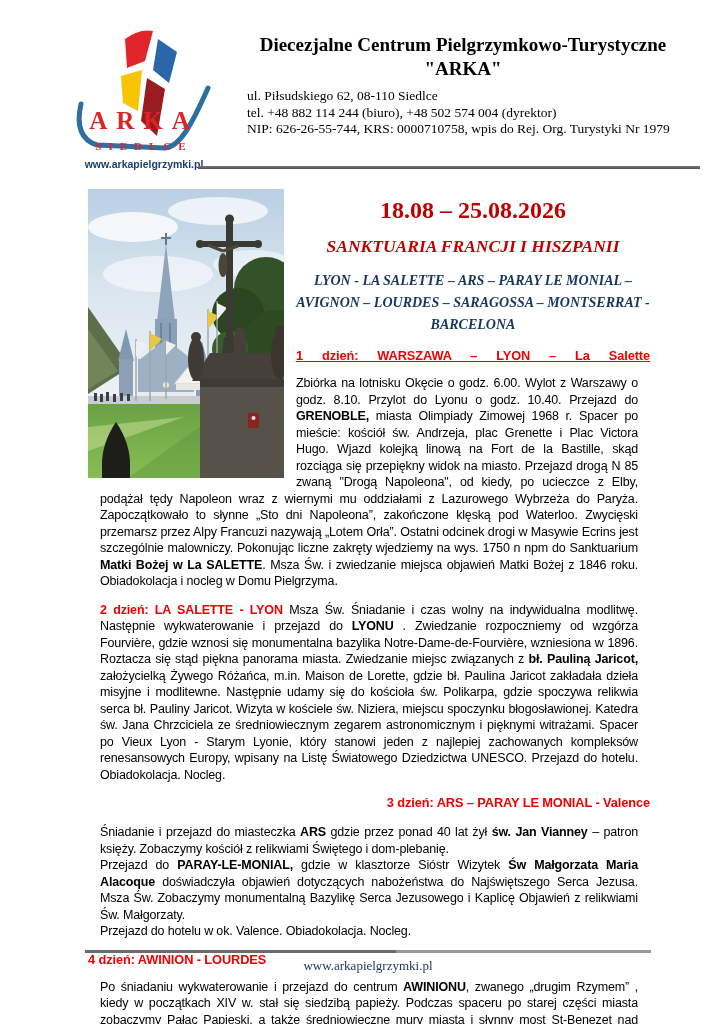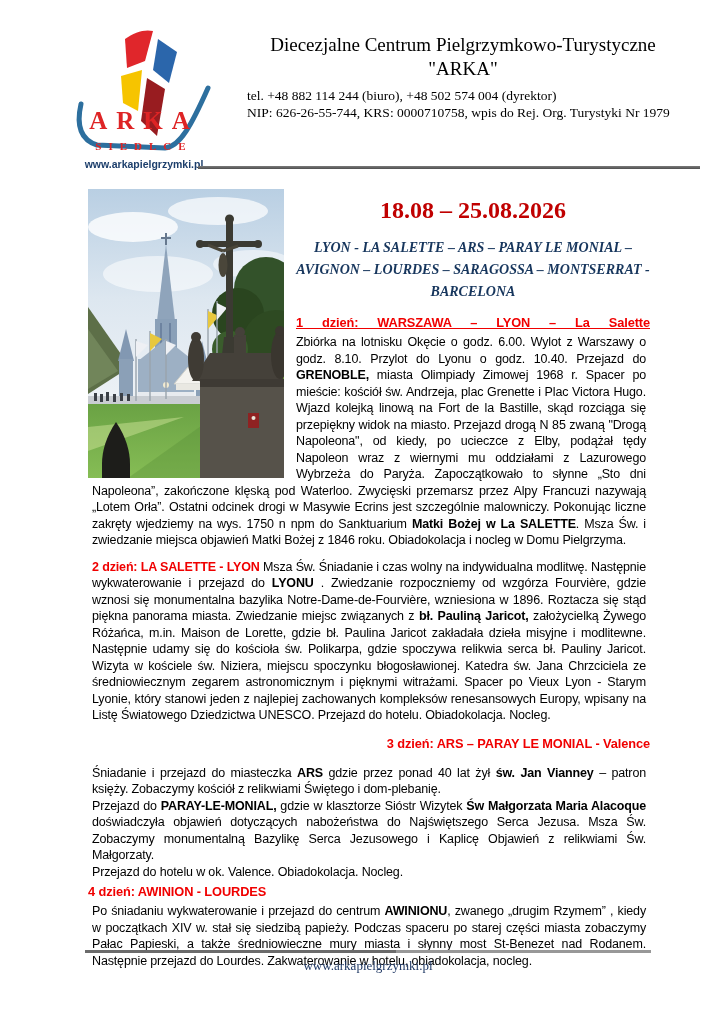--- a/index.html
+++ b/index.html
@@ -2,38 +2,38 @@
 <html><head>
 <meta charset="utf-8">
 <style>
   html,body{margin:0;padding:0;background:#fff;}
   .page{position:relative;width:724px;height:1024px;background:#fff;overflow:hidden;
         font-family:"Liberation Sans",sans-serif;color:#000;}
 
   
   .logo{position:absolute;left:68px;top:26px;width:152px;height:148px;}
   .org-title{position:absolute;left:228px;top:33px;width:470px;text-align:center;
-             font-family:"Liberation Serif",serif;font-weight:400;font-size:19px;line-height:24px;}
+             font-family:"Liberation Serif",serif;font-weight:700;font-size:19px;line-height:24px;}
   .contact{position:absolute;left:247px;top:88px;width:450px;
            font-family:"Liberation Serif",serif;font-size:13.5px;line-height:16.5px;}
   .header-rule{position:absolute;left:198px;top:166px;width:502px;height:3px;
                background:linear-gradient(to bottom,#7a7a7a,#4f4f4f);}
 
   
   .content{position:absolute;left:88px;top:183px;width:562px;}
   .photo{float:left;width:196px;height:289px;margin:6px 12px 4px 0;}
   .trip-dates{margin:14px 0 0;text-align:center;color:#c00000;
               font-family:"Liberation Serif",serif;font-weight:700;font-size:24px;}
   .trip-title{margin:12px 0 0;text-align:center;color:#c00000;
               font-family:"Liberation Serif",serif;font-weight:700;font-style:italic;font-size:17.5px;}
   .trip-route{margin:13px 0 0;text-align:center;color:#17365d;
               font-family:"Liberation Serif",serif;font-weight:700;font-style:italic;
               font-size:14px;line-height:22px;}
 
-  .day-body{margin:4px;text-align:justify;font-size:12.5px;line-height:16.5px;letter-spacing:-0.15px;}
+  .day-body{margin:12px;text-align:justify;font-size:12.5px;line-height:16.5px;letter-spacing:-0.15px;}
   .day-head{color:#f00000;font-weight:700;font-size:12.8px;letter-spacing:-0.1px;}
   .day-head.stretched{text-align:justify;text-align-last:justify;margin:12px 0 2px;text-decoration:underline;}
   .day-head.blockgap{margin:12px 0 14px;text-align:right;}
   .day-head.block{margin:2px 0 0;}
   .day-head-inline{color:#f00000;font-weight:700;}
   .day-2{margin-top:10px;}
   .bold{font-weight:700;}
 
   
   .footer-rule{position:absolute;left:85px;top:950px;width:566px;height:2.5px;
@@ -61,20 +61,21 @@
     <text x="76" y="124" text-anchor="middle" font-size="11" font-weight="700" letter-spacing="7" fill="#de2425">SIEDLCE</text>
     <text x="76" y="142" text-anchor="middle" font-size="10.5" font-weight="700" fill="#1c3e6b" style="font-family:'Liberation Sans',sans-serif;">www.arkapielgrzymki.pl</text>
   </svg>
 
   <div class="org-title">
     <div>Diecezjalne Centrum Pielgrzymkowo-Turystyczne</div>
     <div>"ARKA"</div>
   </div>
 
   <div class="contact">
+    <div>ul. Piłsudskiego 62, 08-110 Siedlce</div>
     <div>tel. +48 882 114 244 (biuro), +48 502 574 004 (dyrektor)</div>
     <div>NIP: 626-26-55-744, KRS: 0000710758, wpis do Rej. Org. Turystyki Nr 1979</div>
   </div>
 
   <div class="header-rule"></div>
 
   <div class="content">
 
     <svg class="photo" viewBox="0 0 196 289" xmlns="http://www.w3.org/2000/svg">
       <defs>
@@ -179,20 +180,21 @@
         <ellipse cx="192" cy="166" rx="9" ry="24" fill="#3a362f"></ellipse>
         <circle cx="192" cy="142" r="5" fill="#3a362f"></circle>
         <rect x="160" y="224" width="11" height="15" fill="#8e2222"></rect>
         <circle cx="165.5" cy="229" r="2" fill="#e8e4da"></circle>
       </g>
 
       <path d="M28,233 C38,248 42,262 42,275 L42,289 L14,289 L14,275 C14,262 18,248 28,233 Z" fill="#1d1d1a"></path>
     </svg>
 
     <div class="trip-dates">18.08 – 25.08.2026</div>
+    <div class="trip-title">SANKTUARIA FRANCJI I HISZPANII</div>
     <div class="trip-route">LYON - LA SALETTE – ARS – PARAY LE MONIAL – AVIGNON – LOURDES – SARAGOSSA – MONTSERRAT - BARCELONA</div>
 
     <div id="itinerary">
         <div class="day day-1">
           <div class="day-head stretched">1 dzień: WARSZAWA – LYON – La Salette</div>
           <p class="day-body"><span>Zbiórka na lotnisku Okęcie o godz. 6.00. Wylot z Warszawy o godz. 8.10. Przylot do Lyonu o godz. 10.40. Przejazd do </span><span class="bold">GRENOBLE,</span><span> miasta Olimpiady Zimowej 1968 r. Spacer po mieście: kościół św. Andrzeja, plac Grenette i Plac Victora Hugo. Wjazd kolejką linową na Fort de la Bastille, skąd rozciąga się przepiękny widok na miasto. Przejazd drogą N 85 zwaną "Drogą Napoleona", od kiedy, po ucieczce z Elby, podążał tędy Napoleon wraz z wiernymi mu oddziałami z Lazurowego Wybrzeża do Paryża. Zapoczątkowało to słynne „Sto dni Napoleona”, zakończone klęską pod Waterloo. Zwycięski przemarsz przez Alpy Francuzi nazywają „Lotem Orła”. Ostatni odcinek drogi w Masywie Ecrins jest szczególnie malowniczy. Pokonując liczne zakręty wjedziemy na wys. 1750 n npm do Sanktuarium </span><span class="bold">Matki Bożej w La SALETTE</span><span>. Msza Św. i zwiedzanie miejsca objawień Matki Bożej z 1846 roku. Obiadokolacja i nocleg w Domu Pielgrzyma.</span></p>
         </div>
         <div class="day day-2">
           <p class="day-body"><span class="day-head-inline">2 dzień: LA SALETTE  - LYON</span><span> Msza Św. Śniadanie i czas wolny na indywidualna modlitwę. Następnie wykwaterowanie i  przejazd do </span><span class="bold">LYONU</span><span> .  Zwiedzanie rozpoczniemy od wzgórza Fourvière, gdzie wznosi się monumentalna bazylika Notre-Dame-de-Fourvière, wzniesiona w 1896.  Roztacza się stąd piękna panorama miasta. Zwiedzanie miejsc związanych z </span><span class="bold">bł. Pauliną Jaricot,</span><span> założycielką Żywego Różańca, m.in. Maison de Lorette, gdzie bł. Paulina Jaricot zakładała dzieła misyjne i modlitewne. Następnie udamy się do kościoła św. Polikarpa, gdzie spoczywa relikwia serca bł. Pauliny Jaricot. Wizyta w kościele św. Niziera, miejscu spoczynku błogosławionej. Katedra św. Jana Chrzciciela ze średniowiecznym zegarem astronomicznym i pięknymi witrażami. Spacer po Vieux Lyon -  Starym Lyonie, który stanowi jeden z najlepiej zachowanych kompleksów renesansowych Europy, wpisany na Listę Światowego Dziedzictwa UNESCO.  Przejazd do hotelu. Obiadokolacja. Nocleg.</span></p>
         </div>

